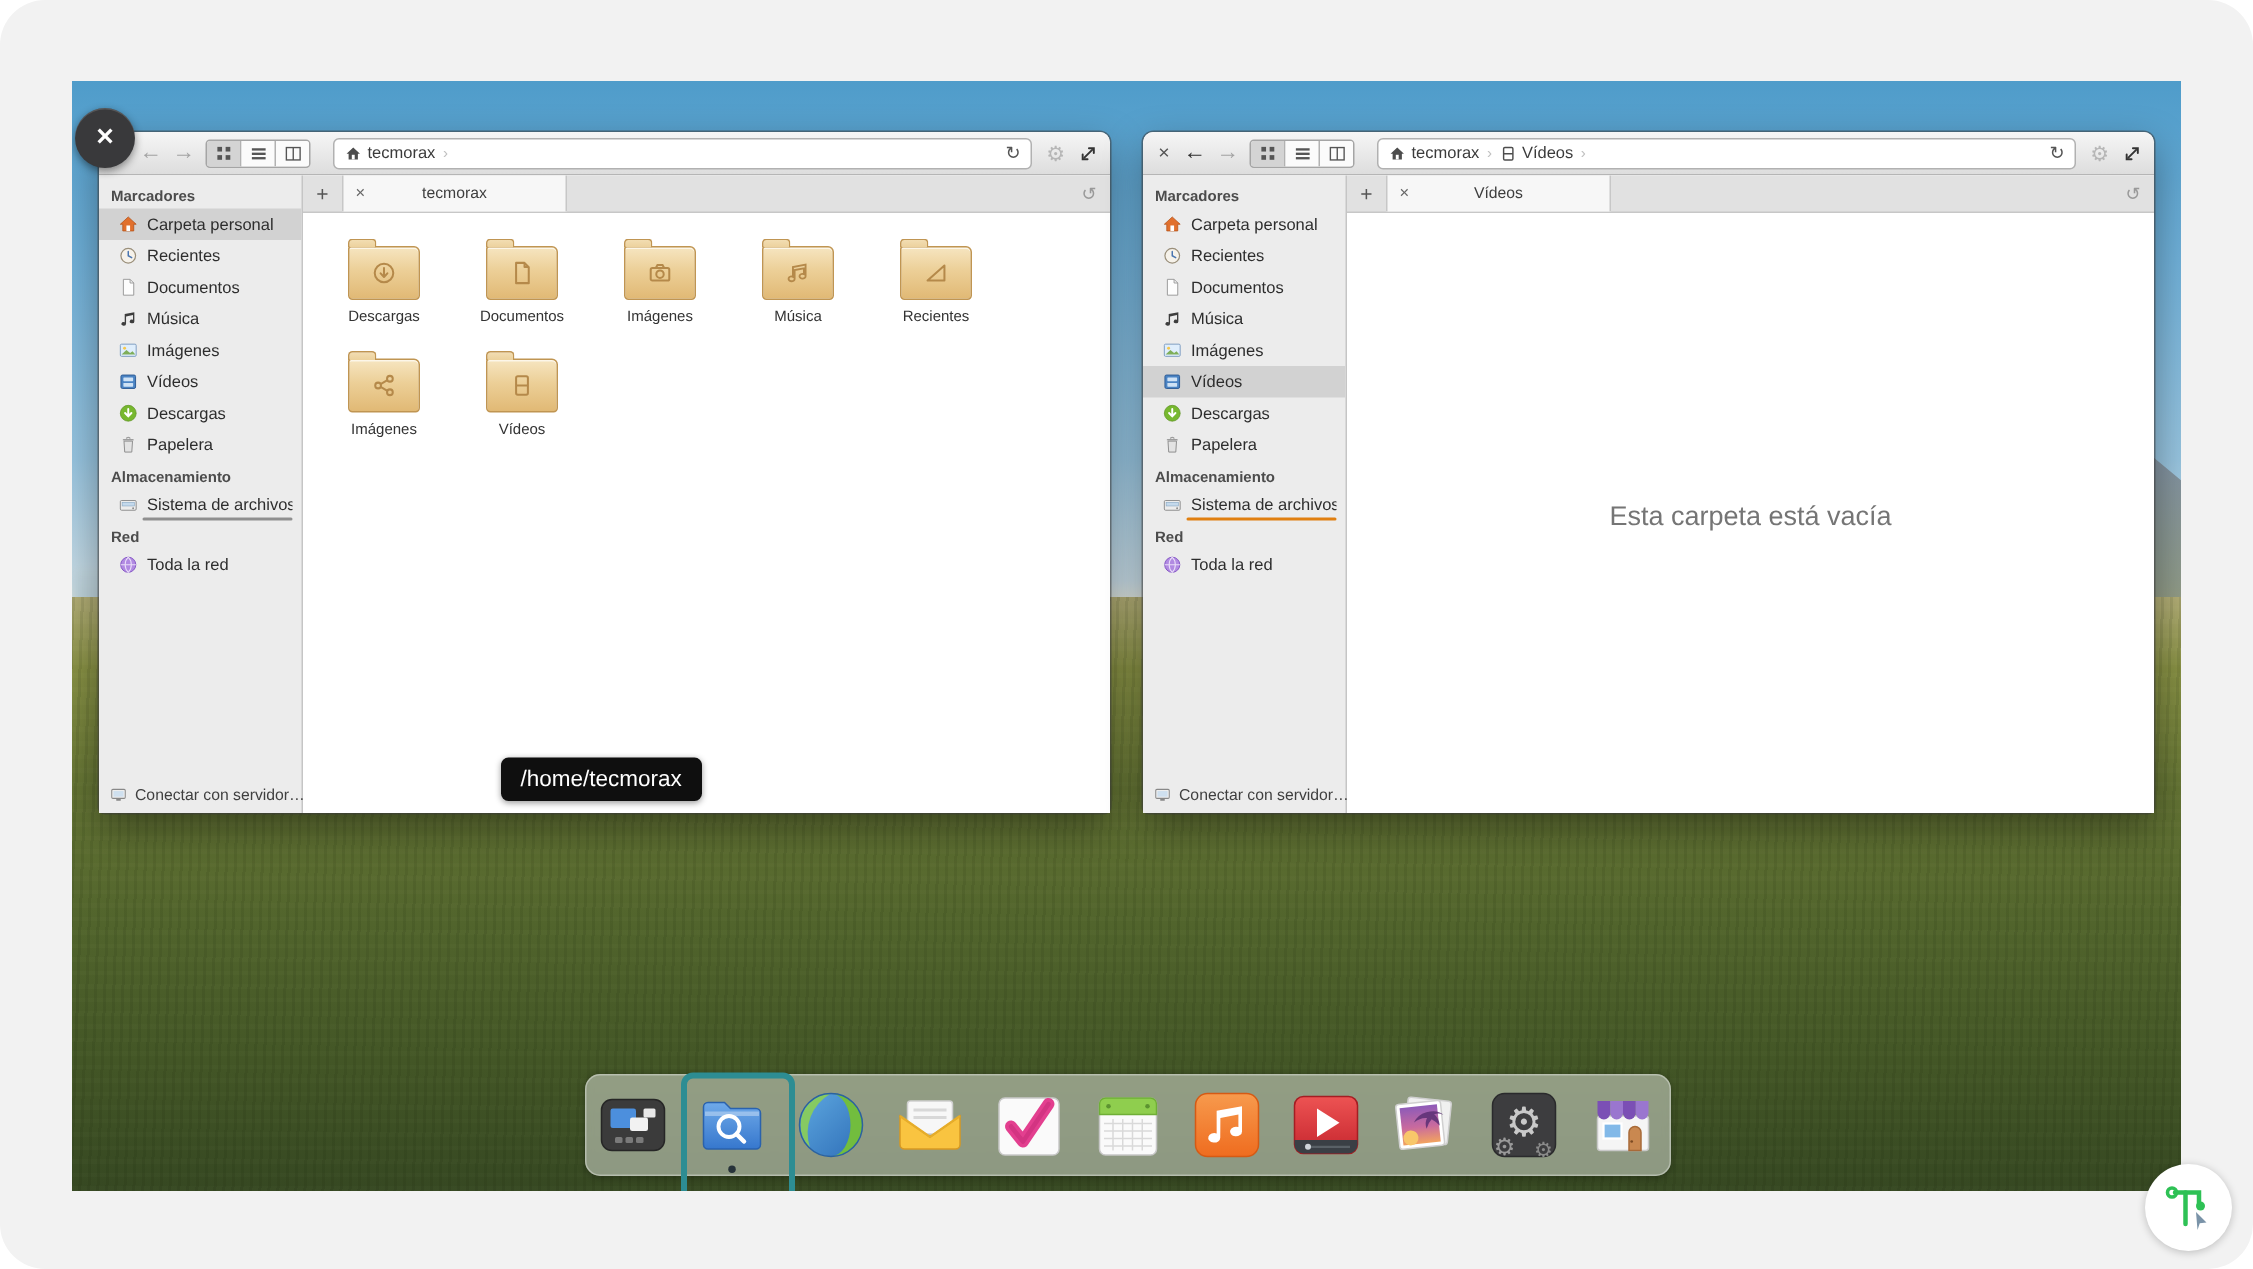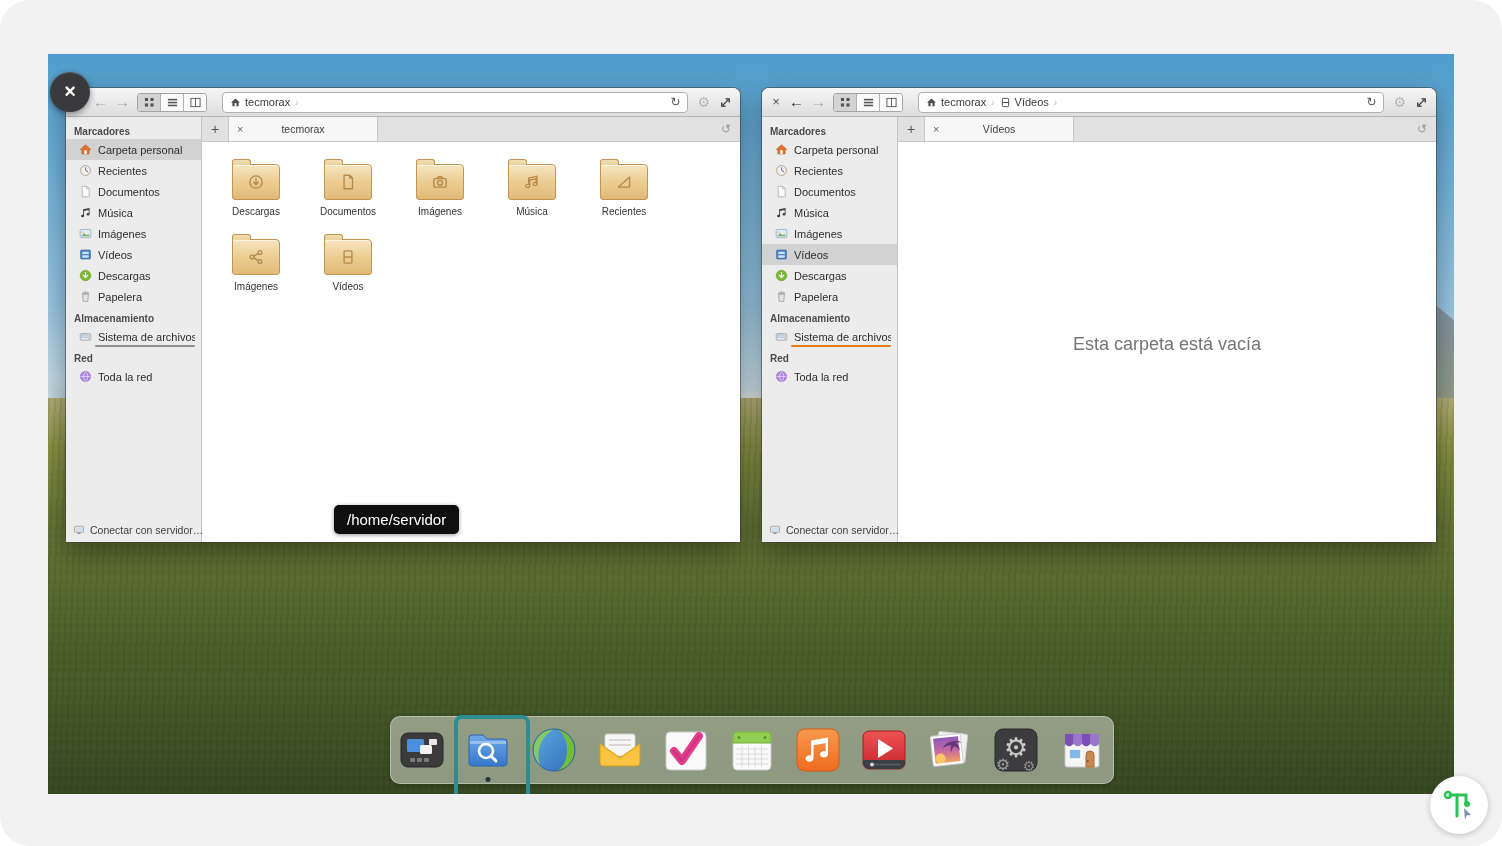--- a/index.html
+++ b/index.html
@@ -355,21 +355,21 @@
                         <line x1="4.5" y1="8" x2="11.5" y2="8"></line>
                       </g>
                     </svg></span>
                 </div>
                 <div class="folder-label">Vídeos</div>
               </div>
             </div>
         </div>
       </div>
     </div>
-    <div class="tooltip">/home/servidor</div>
+    <div class="tooltip">/home/tecmorax</div>
   </div>
 
   <div class="window" id="win-right" style="left:714px;top:34px">
     <div class="toolbar">
       <span class="tb-close" data-icon="icons.close">×</span>
       <span class="nav-btn enabled" data-icon="icons.back">←</span>
       <span class="nav-btn" data-icon="icons.forward">→</span>
       <div class="viewswitch">
         <span class="vs-btn active">
             <span data-icon="icons.view_grid">

